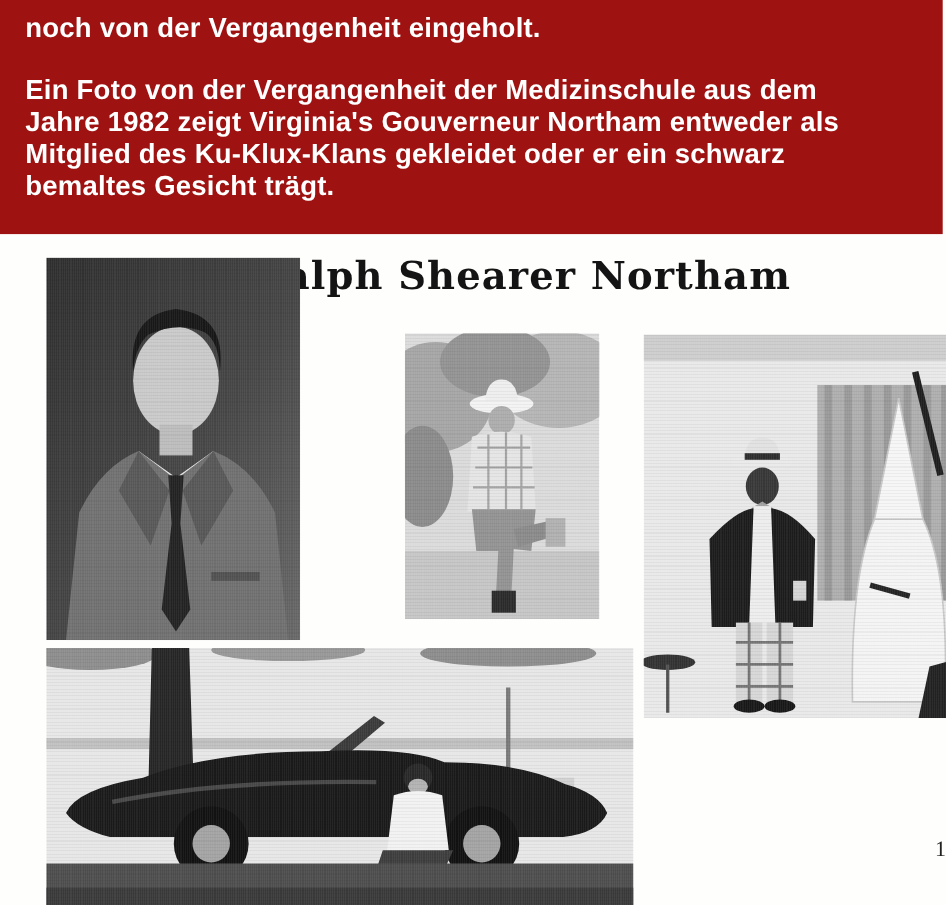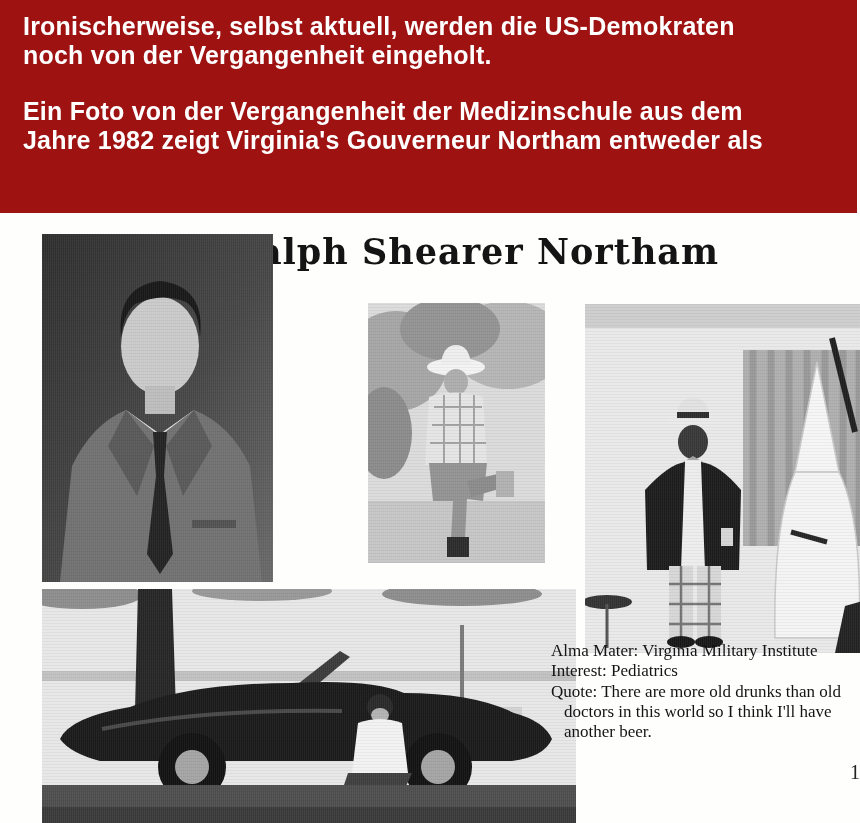--- a/index.html
+++ b/index.html
@@ -49,25 +49,26 @@
     position:absolute;left:850px;top:548px;
     font-family:"Liberation Serif",serif;font-size:20px;color:#222;
   }
 </style>
 </head>
 <body>
 
 <div class="screen">
 
   <header class="banner">
-    <div class="banner-line">Ironischerweise, selbst aktuell, werden die US-Demokraten</div>
     <div class="banner-line">noch von der Vergangenheit eingeholt.</div>
     <div class="banner-gap"></div>
     <div class="banner-line">Ein Foto von der Vergangenheit der Medizinschule aus dem</div>
     <div class="banner-line">Jahre 1982 zeigt Virginia's Gouverneur Northam entweder als</div>
+    <div class="banner-line">Mitglied des Ku-Klux-Klans gekleidet oder er ein schwarz</div>
+    <div class="banner-line">bemaltes Gesicht trägt.</div>
   </header>
 
   <section class="yearbook">
 
     <h1 class="name-title">Ralph Shearer Northam</h1>
 
     <figure class="photo photo-portrait" role="img" aria-label="Black-and-white studio portrait of a young man in a tweed suit and tie">
       <svg viewBox="0 0 231 348" preserveAspectRatio="none">
         <defs>
           <linearGradient id="pbg" x1="0" y1="0" x2="1" y2="1">
@@ -161,24 +162,17 @@
         <circle cx="396" cy="178" r="17" fill="#a6a49b"></circle>
         <circle cx="338" cy="118" r="13" fill="#2a2925"></circle>
         <ellipse cx="338" cy="126" rx="9" ry="7" fill="#b9b2a6"></ellipse>
         <path d="M316 134 Q338 126 360 134 L366 184 L310 184 Z" fill="#f4f2ec"></path>
         <path d="M306 184 L370 184 L360 206 L300 202 Z" fill="#403e38"></path>
         <rect y="196" width="534" height="49" fill="#504e47"></rect>
         <rect y="218" width="534" height="27" fill="#3b3a34"></rect>
       </svg>
     </figure>
 
-    <div class="details">
-      <div class="detail-line">Alma Mater: Virginia Military Institute</div>
-      <div class="detail-line">Interest: Pediatrics</div>
-      <div class="detail-line">Quote: There are more old drunks than old</div>
-      <div class="detail-line indent">doctors in this world so I think I'll have</div>
-      <div class="detail-line indent">another beer.</div>
-    </div>
 
     <div class="page-number">1</div>
 
   </section>
 </div>
 
 </body></html>

